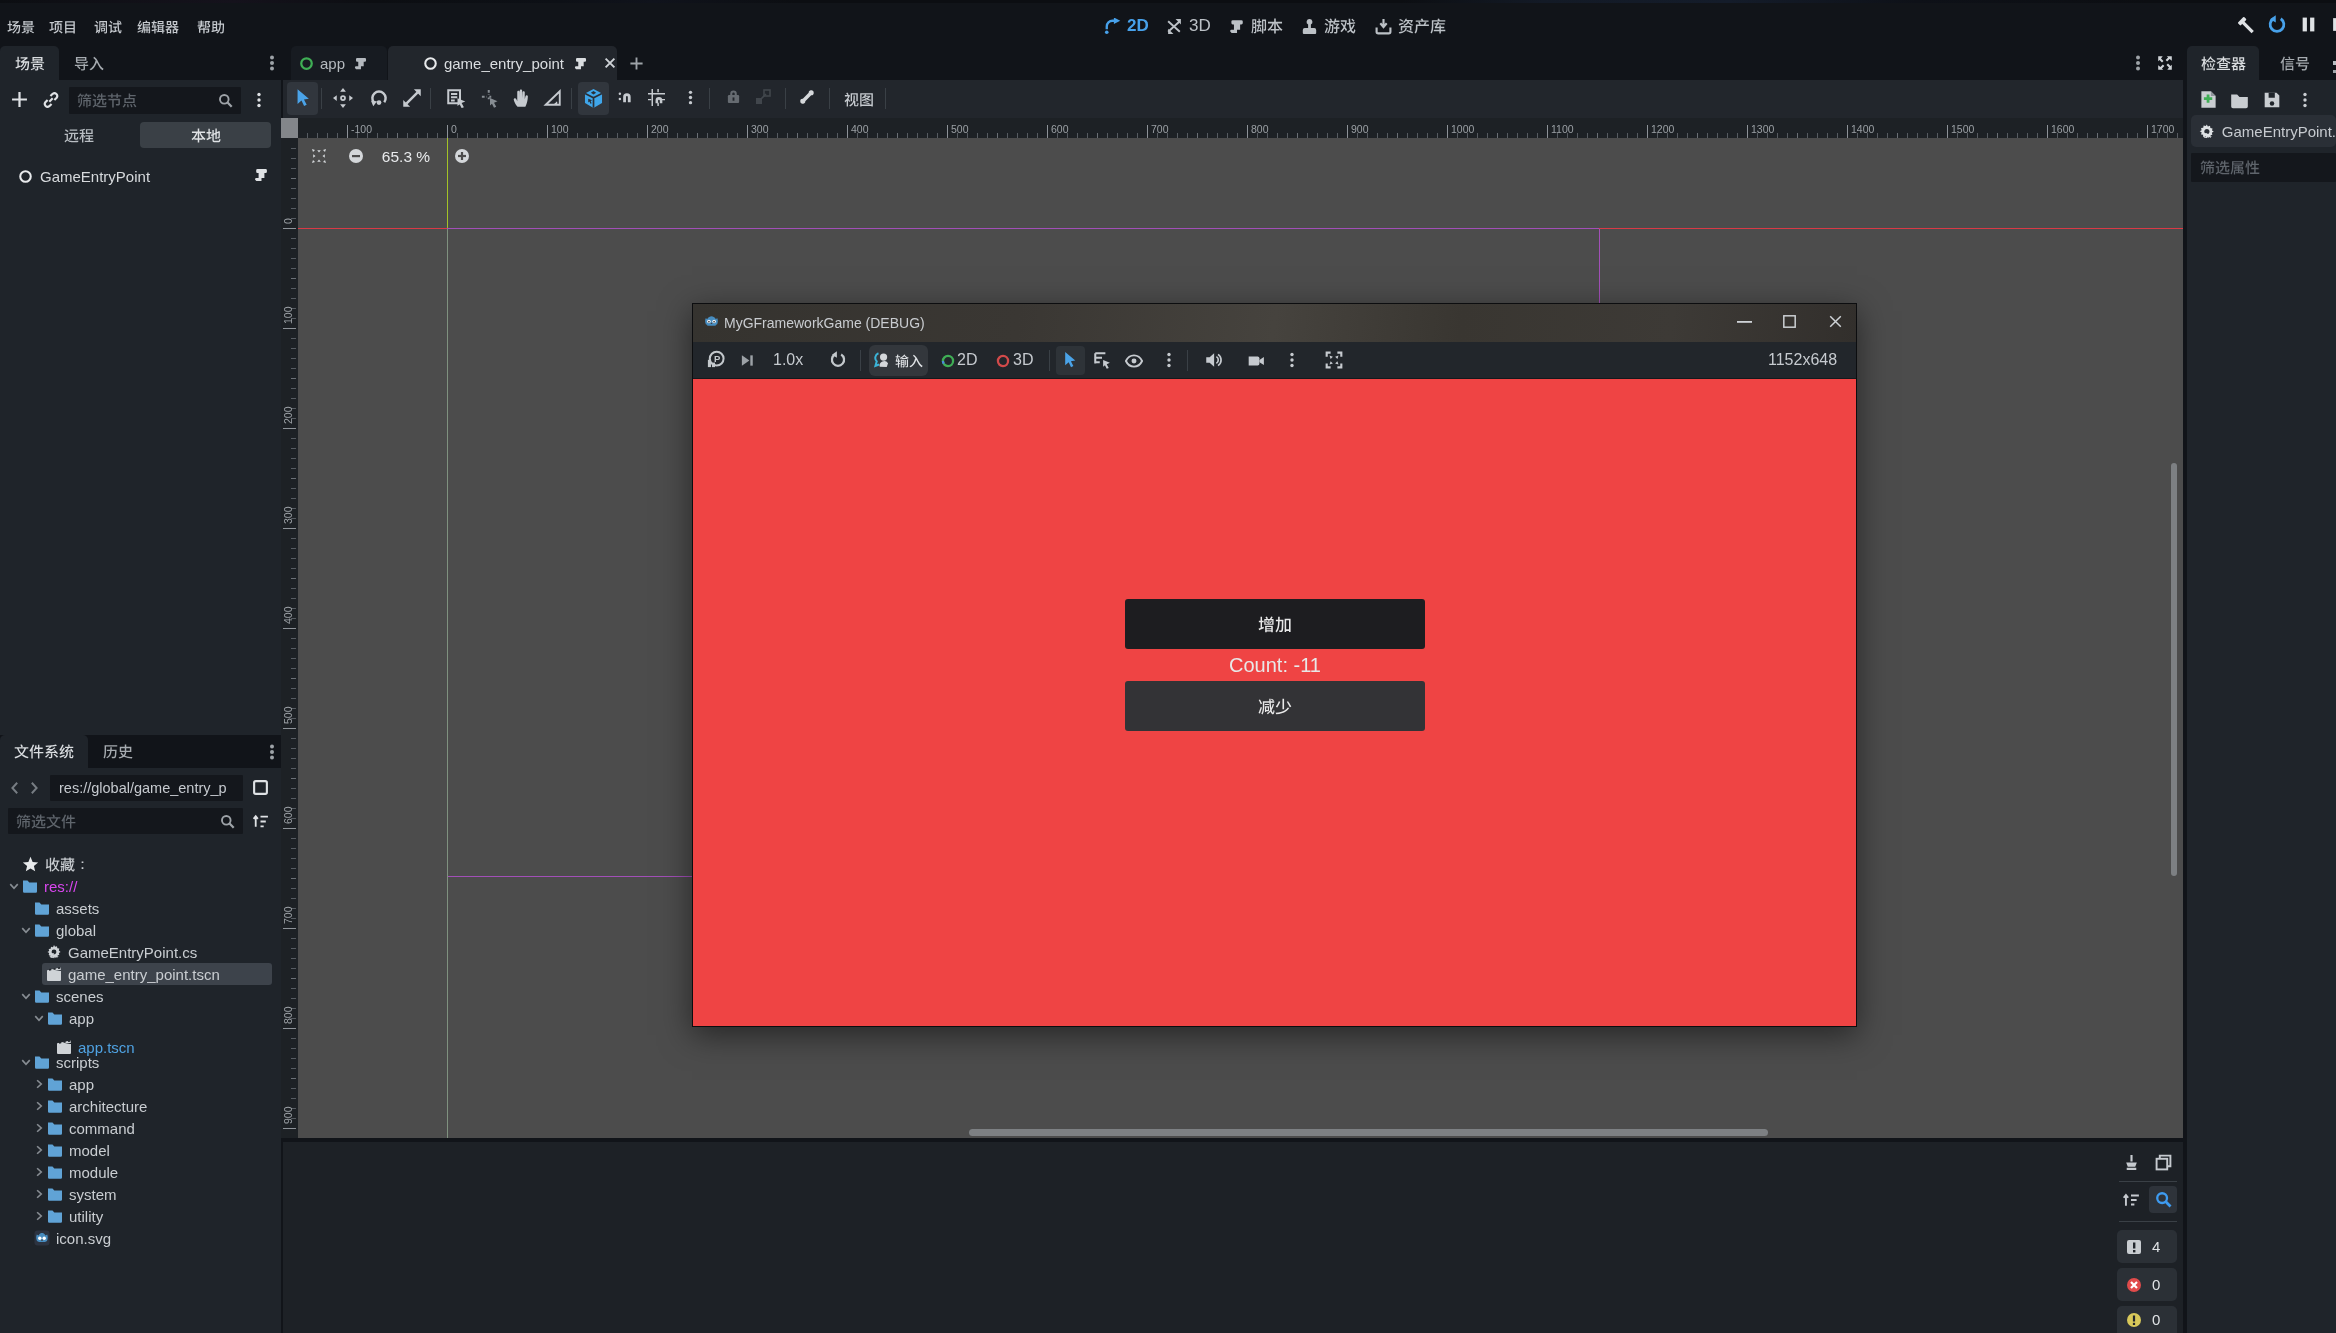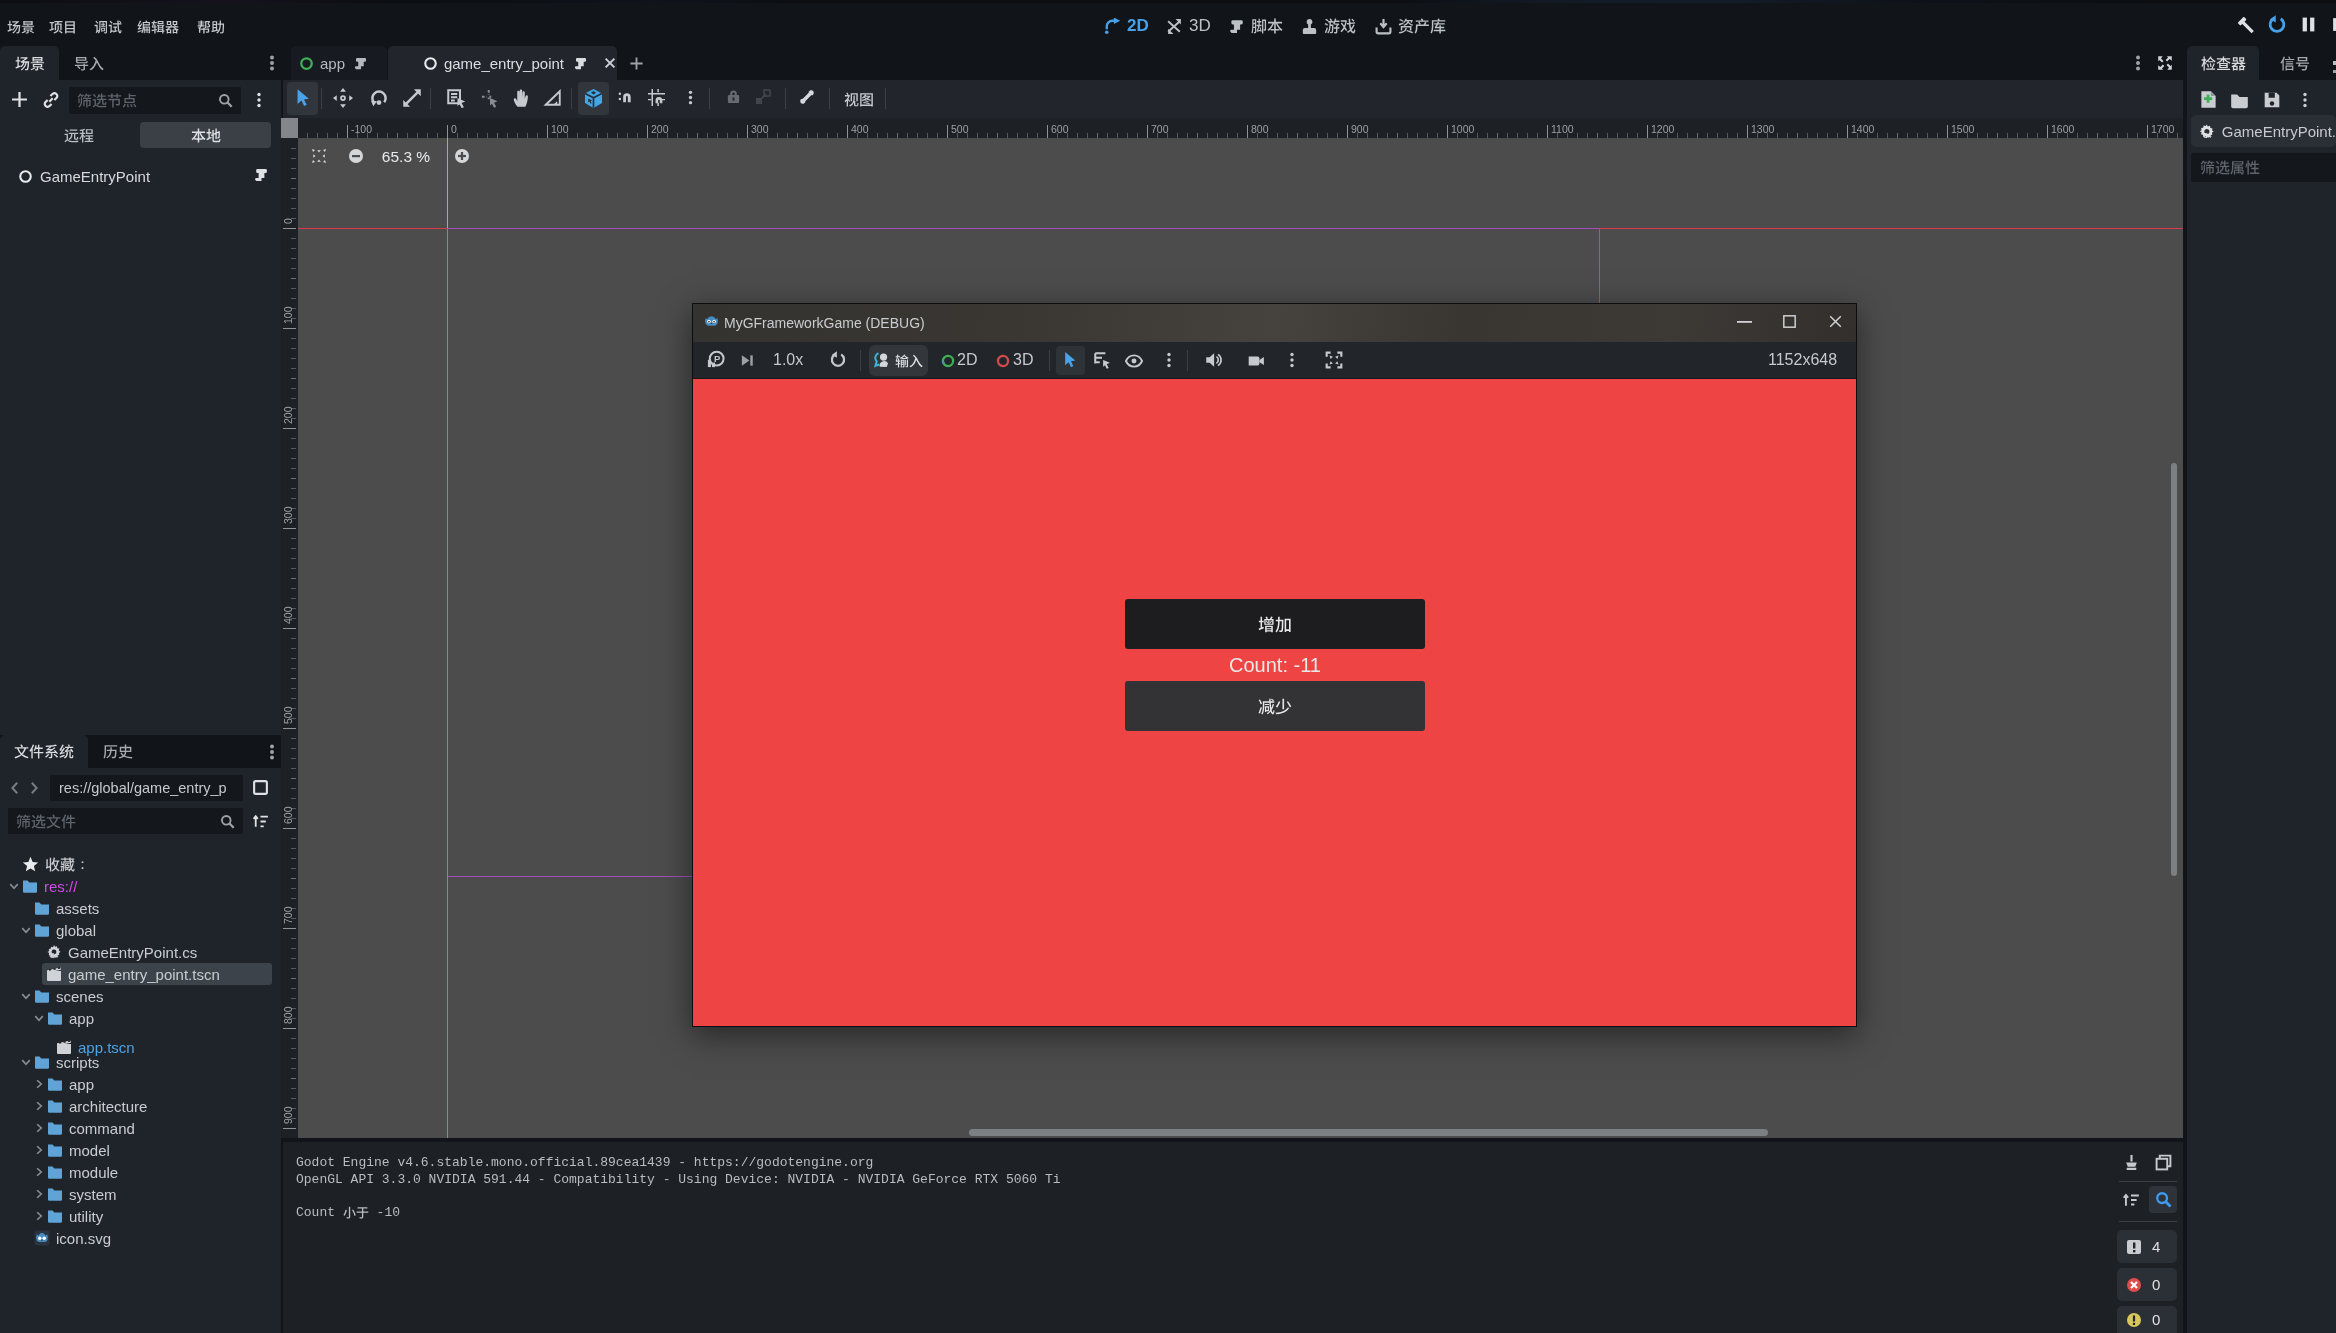--- a/index.html
+++ b/index.html
@@ -910,27 +910,20 @@
       <rect x="4" y="6.9" width="8" height="2.2" fill="#4c4c4c"></rect>
       <rect x="6.9" y="4" width="2.2" height="8" fill="#4c4c4c"></rect>
     </svg>
 
   <div class="a" style="left:671px;top:991px;width:799px;height:7px;background:#7d8083;border-radius:3.5px"></div>
 
   <div class="a" style="left:1873px;top:325px;width:6px;height:413px;background:#7d8083;border-radius:3px"></div>
 </div>
 
 <div class="a" style="left:283px;top:1142px;width:1900px;height:191px;background:#1d2126;color:#b9bdc1">
-  <div class="a" style="left:13px;top:13px;font-family:'Liberation Mono',monospace;font-size:13px;line-height:16.5px;white-space:pre">Godot Engine v4.6.stable.mono.official.89cea1439 - https://godotengine.org
-OpenGL API 3.3.0 NVIDIA 591.44 - Compatibility - Using Device: NVIDIA - NVIDIA GeForce RTX 5060 Ti
-
-<span class="row" style="display:inline-flex">Count <svg class="zh" style="width:26px;height:13px;" viewBox="0 0 2000 1000">
-          <use href="#z37"></use>
-          <use href="#z38" x="1000"></use>
-        </svg> -10</span></div>
 
   <svg class="ic a" style="left:1840px;top:12px" width="17" height="17" viewBox="0 0 16 16">
       <path d="M7 1 h2 v6 h-2 Z M3 8 h10 l-1.5 4 h-7 Z M3.5 13 h9 v2 h-9 Z" fill="#c6cacf"></path>
     </svg>
   <svg class="ic a" style="left:1872px;top:12px" width="17" height="17" viewBox="0 0 16 16">
       <rect x="1.5" y="4.5" width="10" height="10" fill="none" stroke="#c6cacf" stroke-width="1.8"></rect>
       <path d="M4.5 4.5 v-3 h10 v10 h-3" fill="none" stroke="#c6cacf" stroke-width="1.8"></path>
     </svg>
   <div class="a" style="left:1836px;top:39px;width:58px;height:1px;background:#3a4046"></div>
   <svg class="ic a" style="left:1839px;top:49px" width="18" height="18" viewBox="0 0 16 16">

